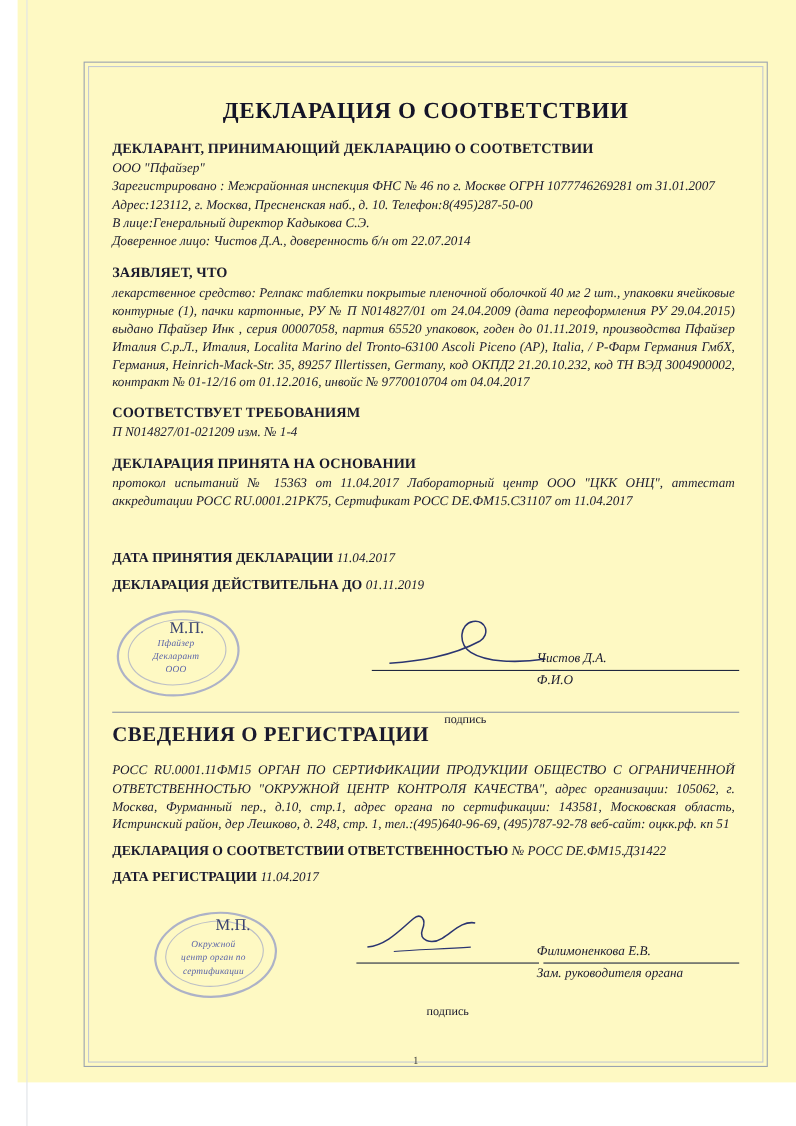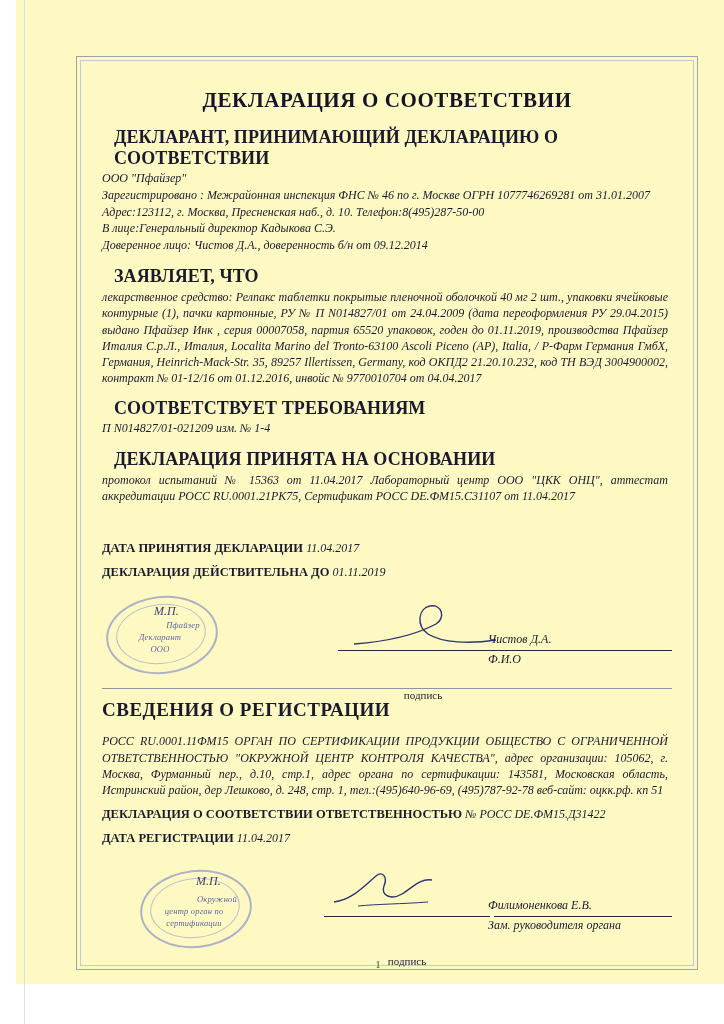--- a/index.html
+++ b/index.html
@@ -57,23 +57,23 @@
   h1.doc-title {
     font-size: 21px;
     font-weight: bold;
     text-align: center;
     letter-spacing: 0.6px;
     margin: 10px 0 14px 0;
     font-family: "Liberation Serif", serif;
     color: #141428;
   }
   h2.section-title {
-    font-size: 18px;
+    font-size: 13px;
     font-weight: bold;
-    margin: 12px 0 2px 12px;
+    margin: 12px 0 2px 0;
     letter-spacing: 0.1px;
   }
   .ital {
     font-style: italic;
     font-size: 12px;
     line-height: 1.32;
     text-align: justify;
     margin: 0 0 1px 0;
   }
   .ital-block {
@@ -135,36 +135,35 @@
   }
   .stamp .oval.inner {
     left: 18px; top: 14px;
     width: 88px; height: 58px;
     border: 1px solid #7b86c9;
     opacity: .5;
   }
   .stamp .mp {
     position: absolute;
     left: 26px; top: 14px;
-    font-size: 12px;
-    font-style: italic;
+    font-size: 15px;
     color: #3b4470;
     padding-left: 30px;
   }
   .stamp .st-txt {
     position: absolute;
     left: 14px;
     width: 96px;
     text-align: center;
     font-size: 8.5px;
     color: #5a63a8;
     font-style: italic;
     letter-spacing: .2px;
   }
-  .stamp .st1 { top: 30px; margin-left: 23px; }
+  .stamp .st1 { top: 30px; }
   .stamp .st2 { top: 42px; }
   .stamp .st3 { top: 54px; }
 
   .sig-scribble {
     position: absolute;
     left: 248px; top: 0px;
     width: 150px; height: 54px;
     color: #2b3570;
   }
   .sig-label {
@@ -207,21 +206,21 @@
   <div class="content">
 
     <h1 class="doc-title">ДЕКЛАРАЦИЯ О СООТВЕТСТВИИ</h1>
 
     <div class="blk decl-head">
       <h2 class="section-title">ДЕКЛАРАНТ, ПРИНИМАЮЩИЙ ДЕКЛАРАЦИЮ О СООТВЕТСТВИИ</h2>
       <p class="ital">ООО "Пфайзер"</p>
       <p class="ital">Зарегистрировано : Межрайонная инспекция ФНС № 46 по г. Москве ОГРН 1077746269281 от 31.01.2007</p>
       <p class="ital">Адрес:123112, г. Москва, Пресненская наб., д. 10. Телефон:8(495)287-50-00</p>
       <p class="ital">В лице:Генеральный директор Кадыкова С.Э.</p>
-      <p class="ital">Доверенное лицо: Чистов Д.А., доверенность б/н от 09.12.2014</p>
+      <p class="ital">Доверенное лицо: Чистов Д.А., доверенность б/н от 22.07.2014</p>
     </div>
 
     <div class="blk">
       <h2 class="section-title">ЗАЯВЛЯЕТ, ЧТО</h2>
       <p class="ital-block">лекарственное средство: Релпакс таблетки покрытые пленочной оболочкой 40 мг 2 шт., упаковки ячейковые контурные (1), пачки картонные, РУ № П N014827/01 от 24.04.2009 (дата переоформления РУ 29.04.2015) выдано Пфайзер Инк , серия 00007058, партия 65520 упаковок, годен до 01.11.2019, производства Пфайзер Италия С.р.Л., Италия, Localita Marino del Tronto-63100 Ascoli Piceno (AP), Italia, / Р-Фарм Германия ГмбХ, Германия, Heinrich-Mack-Str. 35, 89257 Illertissen, Germany, код ОКПД2 21.20.10.232, код ТН ВЭД 3004900002, контракт № 01-12/16 от 01.12.2016, инвойс № 9770010704 от 04.04.2017</p>
     </div>
 
     <div class="blk">
       <h2 class="section-title">СООТВЕТСТВУЕТ ТРЕБОВАНИЯМ</h2>
       <p class="ital">П N014827/01-021209 изм. № 1-4</p>

